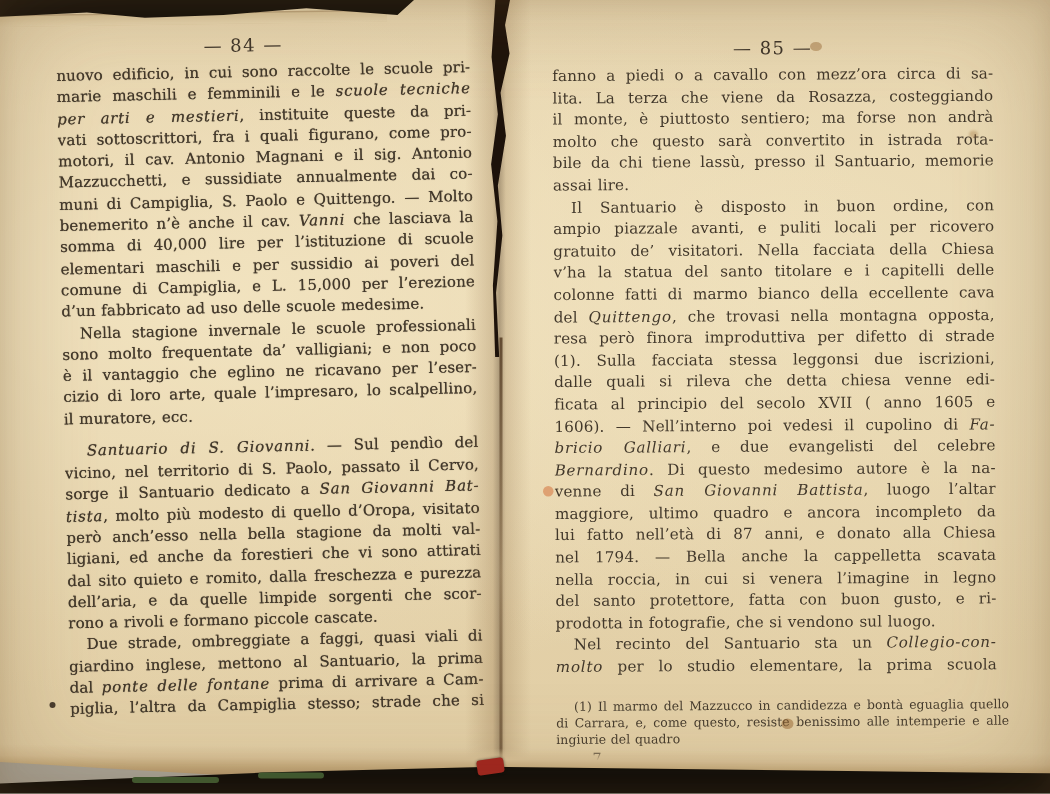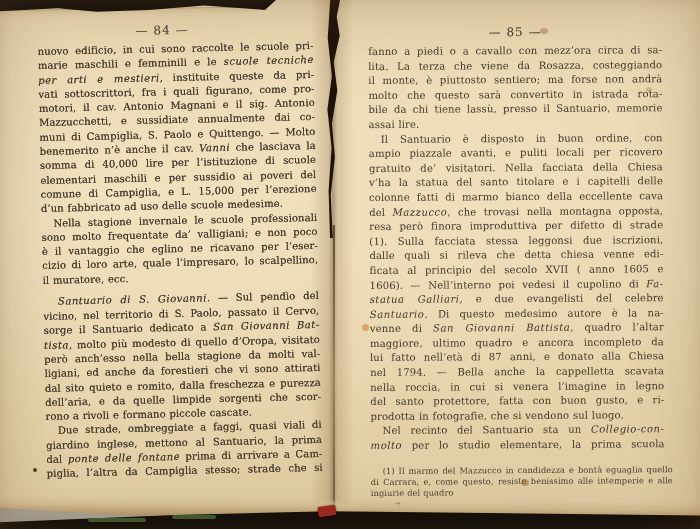--- a/index.html
+++ b/index.html
@@ -111,29 +111,29 @@
         <div class="line"><span>lita. La terza che viene da Rosazza, costeggiando</span></div>
         <div class="line"><span>il monte, è piuttosto sentiero; ma forse non andrà</span></div>
         <div class="line"><span>molto che questo sarà convertito in istrada rota-</span></div>
         <div class="line"><span>bile da chi tiene lassù, presso il Santuario, memorie</span></div>
         <div class="line end"><span>assai lire.</span></div>
         <div class="line ind"><span>Il Santuario è disposto in buon ordine, con</span></div>
         <div class="line"><span>ampio piazzale avanti, e puliti locali per ricovero</span></div>
         <div class="line"><span>gratuito de’ visitatori. Nella facciata della Chiesa</span></div>
         <div class="line"><span>v’ha la statua del santo titolare e i capitelli delle</span></div>
         <div class="line"><span>colonne fatti di marmo bianco della eccellente cava</span></div>
-        <div class="line"><span>del </span><span class="it">Mazzucco</span><span>, che trovasi nella montagna opposta,</span></div>
+        <div class="line"><span>del </span><span class="it">Quittengo</span><span>, che trovasi nella montagna opposta,</span></div>
         <div class="line"><span>resa però finora improduttiva per difetto di strade</span></div>
         <div class="line"><span>(1). Sulla facciata stessa leggonsi due iscrizioni,</span></div>
         <div class="line"><span>dalle quali si rileva che detta chiesa venne edi-</span></div>
         <div class="line"><span>ficata al principio del secolo XVII ( anno 1605 e</span></div>
         <div class="line"><span>1606). — Nell’interno poi vedesi il cupolino di </span><span class="it">Fa-</span></div>
-        <div class="line"><span class="it">statua Galliari</span><span>, e due evangelisti del celebre</span></div>
-        <div class="line"><span class="it">Santuario</span><span>. Di questo medesimo autore è la na-</span></div>
-        <div class="line"><span>venne di </span><span class="it">San Giovanni Battista</span><span>, quadro l’altar</span></div>
+        <div class="line"><span class="it">bricio Galliari</span><span>, e due evangelisti del celebre</span></div>
+        <div class="line"><span class="it">Bernardino</span><span>. Di questo medesimo autore è la na-</span></div>
+        <div class="line"><span>venne di </span><span class="it">San Giovanni Battista</span><span>, luogo l’altar</span></div>
         <div class="line"><span>maggiore, ultimo quadro e ancora incompleto da</span></div>
         <div class="line"><span>lui fatto nell’età di 87 anni, e donato alla Chiesa</span></div>
         <div class="line"><span>nel 1794. — Bella anche la cappelletta scavata</span></div>
         <div class="line"><span>nella roccia, in cui si venera l’imagine in legno</span></div>
         <div class="line"><span>del santo protettore, fatta con buon gusto, e ri-</span></div>
         <div class="line end"><span>prodotta in fotografie, che si vendono sul luogo.</span></div>
         <div class="line ind"><span>Nel recinto del Santuario sta un </span><span class="it">Collegio-con-</span></div>
         <div class="line"><span class="it">molto</span><span> per lo studio elementare, la prima scuola</span></div>
       </div>
     <div class="footnote">

